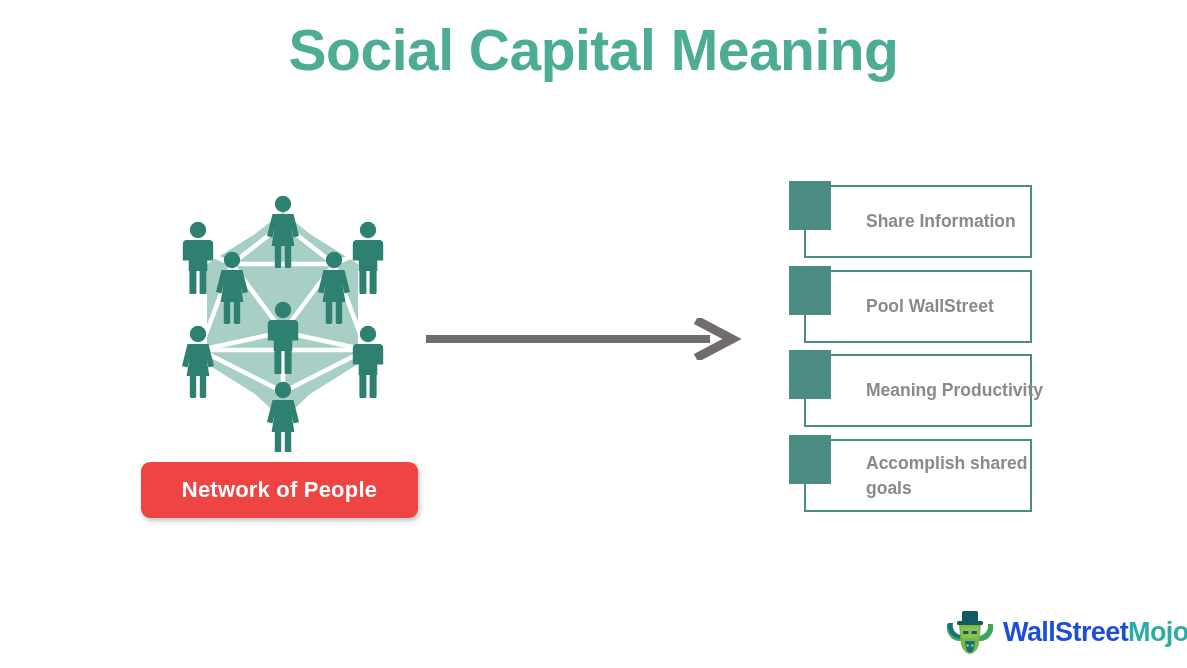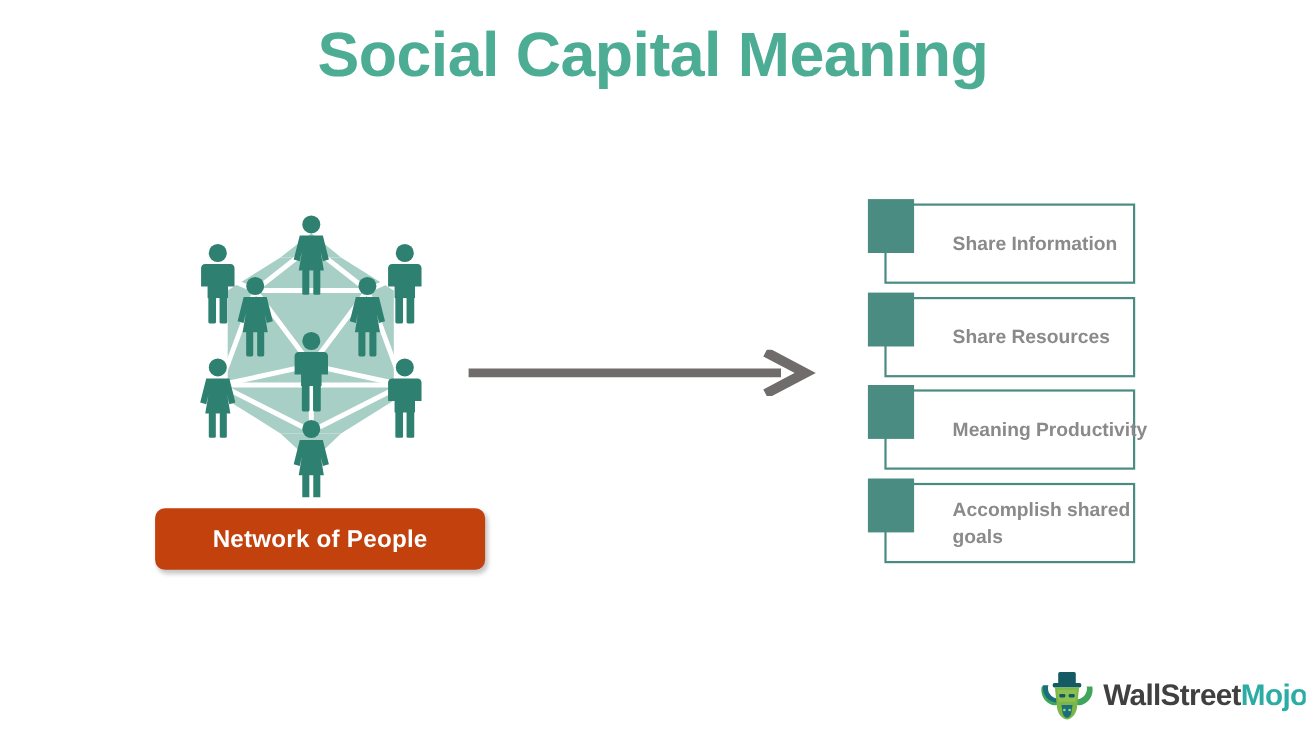--- a/index.html
+++ b/index.html
@@ -50,23 +50,23 @@
     display: block;
     width: 240px;
     height: 280px;
   }
 
   
   #network-label {
     position: absolute;
     left: 141px;
     top: 462px;
-    width: 300px;
+    width: 277px;
     height: 56px;
-    background: #c2410c;
+    background: #ef4444;
     border-radius: 9px;
     box-shadow: 2px 3px 4px rgba(0,0,0,0.22);
     display: flex;
     align-items: center;
     justify-content: center;
   }
   #network-label span {
     color: #ffffff;
     font-size: 22px;
     font-weight: bold;
@@ -154,21 +154,21 @@
     height: 48px;
     flex: 0 0 auto;
   }
   #brand-wordmark {
     margin-left: 6px;
     font-size: 27px;
     font-weight: bold;
     letter-spacing: -0.6px;
     white-space: nowrap;
   }
-  .brand-part-a { color: #404040; }
+  .brand-part-a { color: #1d4ed8; }
   .brand-part-b { color: #2bada3; }
 </style>
 </head>
 <body>
 
 <div id="slide">
 
   <div id="page-title">Social Capital Meaning</div>
 
   <div id="network-illustration">
@@ -243,21 +243,21 @@
 
   <div class="outcome-box" id="outcome-box-0">
     <div class="outcome-frame"></div>
     <div class="outcome-chip"></div>
     <div class="outcome-text">Share Information</div>
   </div>
 
   <div class="outcome-box" id="outcome-box-1">
     <div class="outcome-frame"></div>
     <div class="outcome-chip"></div>
-    <div class="outcome-text">Share Resources</div>
+    <div class="outcome-text">Pool WallStreet</div>
   </div>
 
   <div class="outcome-box" id="outcome-box-2">
     <div class="outcome-frame"></div>
     <div class="outcome-chip"></div>
     <div class="outcome-text">Meaning Productivity</div>
   </div>
 
   <div class="outcome-box" id="outcome-box-3">
     <div class="outcome-frame"></div>

